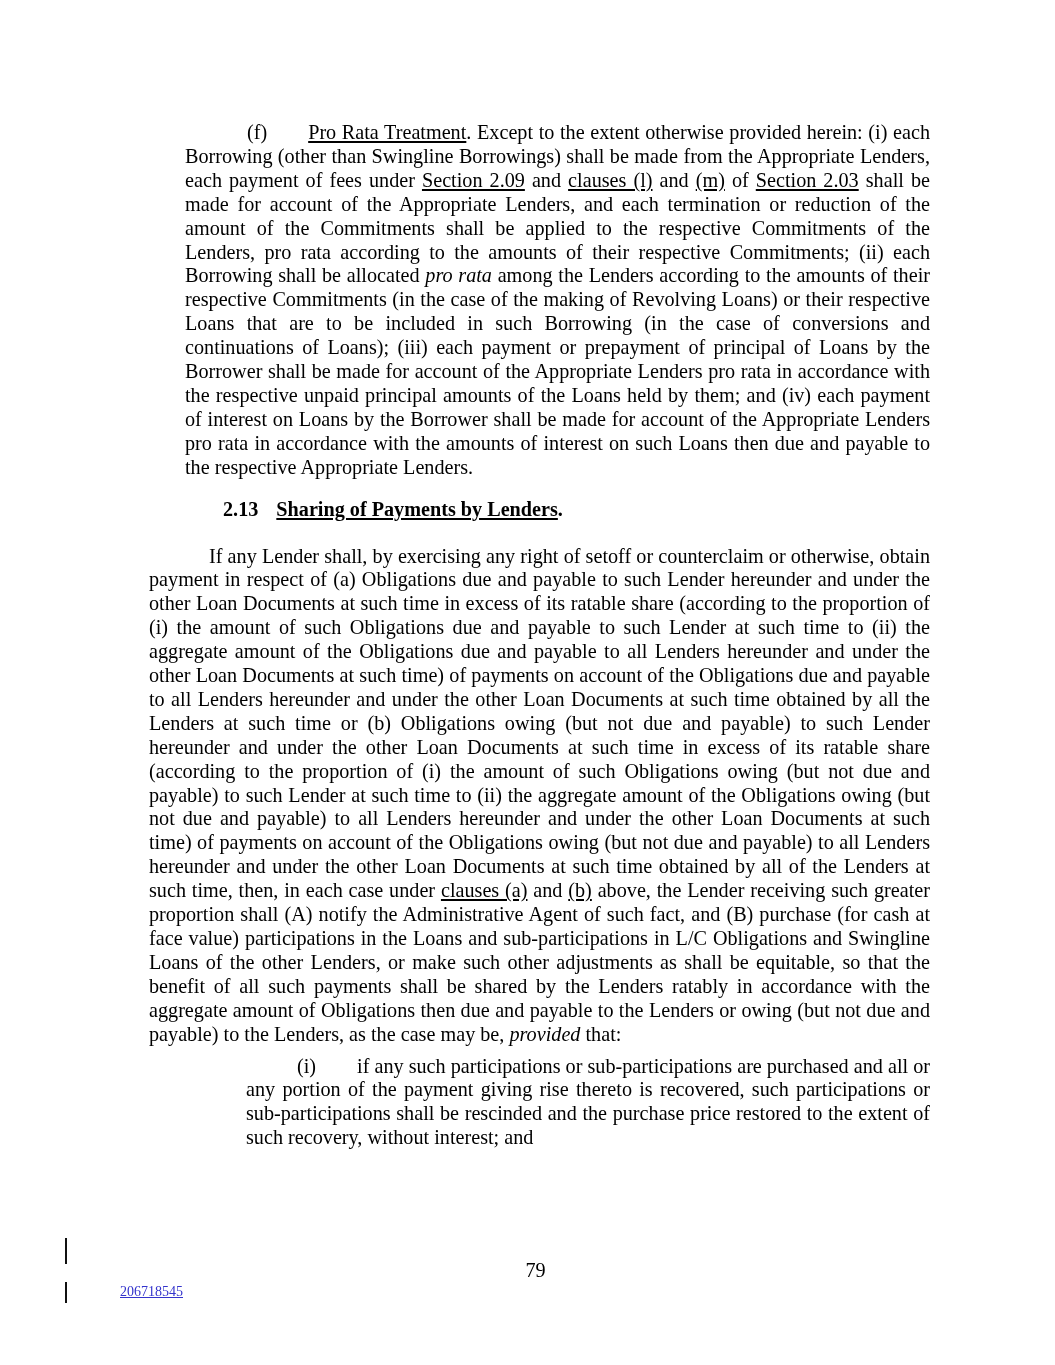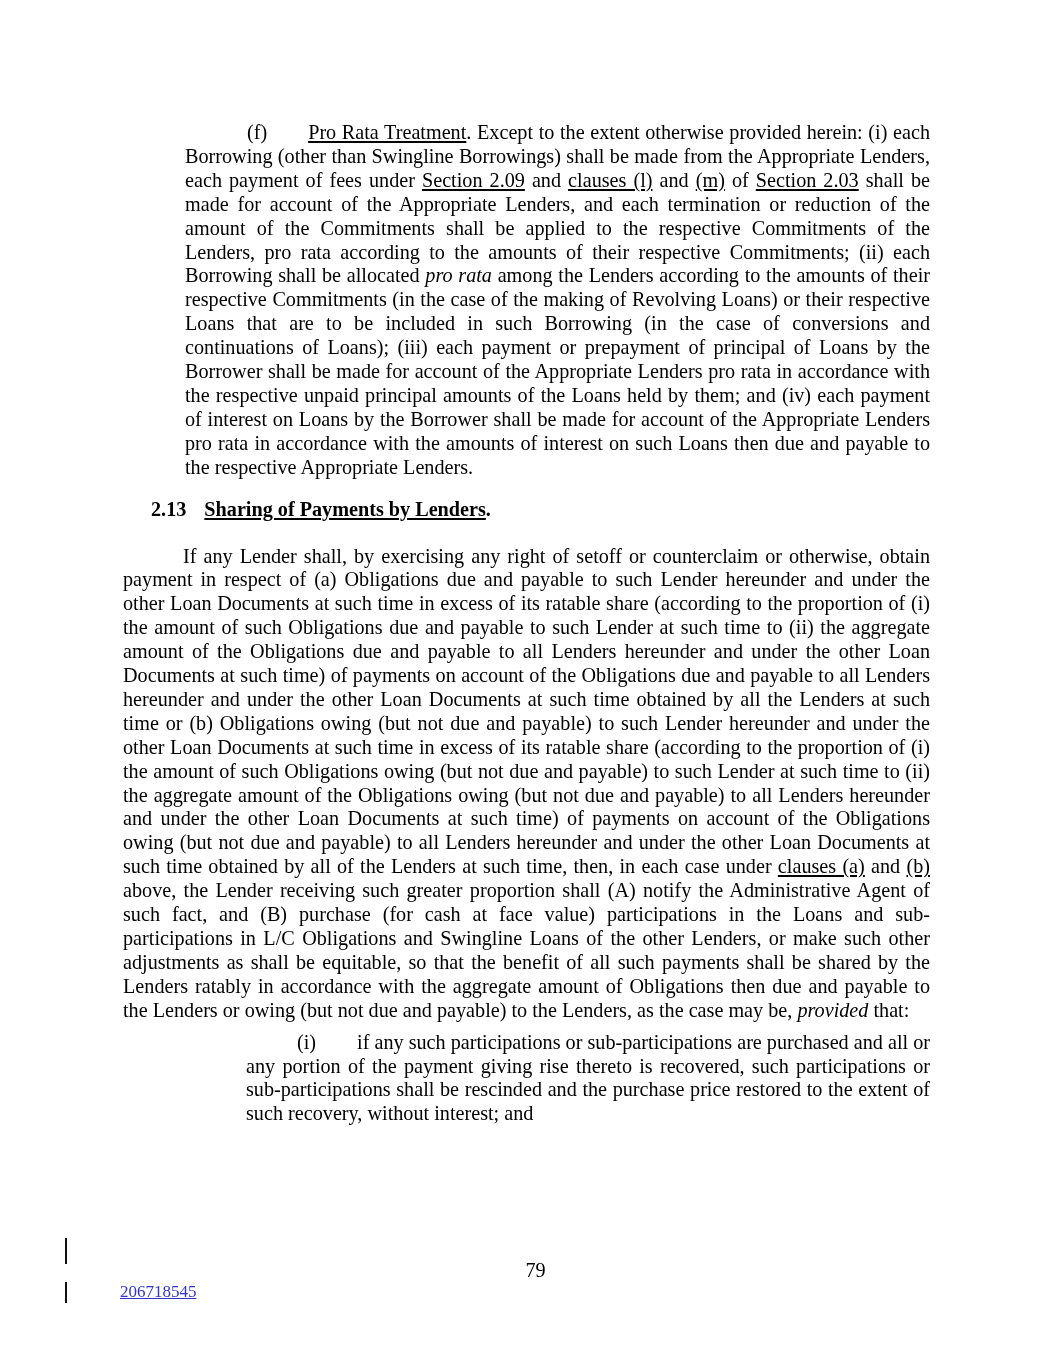--- a/index.html
+++ b/index.html
@@ -19,22 +19,22 @@
     left: 123px;
     top: 121px;
     width: 807px;
     font-size: 20.2px;
     line-height: 23.9px;
     text-align: justify;
   }
 
   .para { margin: 0; }
   .para.clause    { margin-left: 62px; text-indent: 62px; }
-  .para.heading   { margin-top: 18px; margin-left: 28px; font-weight: bold; text-align: left; }
-  .para.body      { margin-top: 23px; text-indent: 60px; }
+  .para.heading   { margin-top: 18px; margin-left: 100px; font-weight: bold; text-align: left; }
+  .para.body      { margin-top: 23px; text-indent: 60px; margin-left: 26px; }
   .para.subclause { margin-top: 8px; margin-left: 123px; text-indent: 51px; }
 
   .seg-u { text-decoration: underline; }
   .seg-i { font-style: italic; }
   .seg-b { font-weight: bold; }
   .tab   { display: inline-block; height: 1px; }
 
   .change-bar {
     position: absolute;
     left: 65px;
@@ -51,21 +51,21 @@
     width: 100%;
     text-align: center;
     font-size: 20.2px;
     line-height: 23.9px;
   }
 
   .footer-link {
     position: absolute;
     left: 120px;
     top: 1285px;
-    font-size: 17px;
+    font-size: 14px;
     line-height: 14px;
     text-decoration: underline;
     cursor: pointer;
   }
 </style>
 </head>
 <body>
 
 <div class="page">
 

